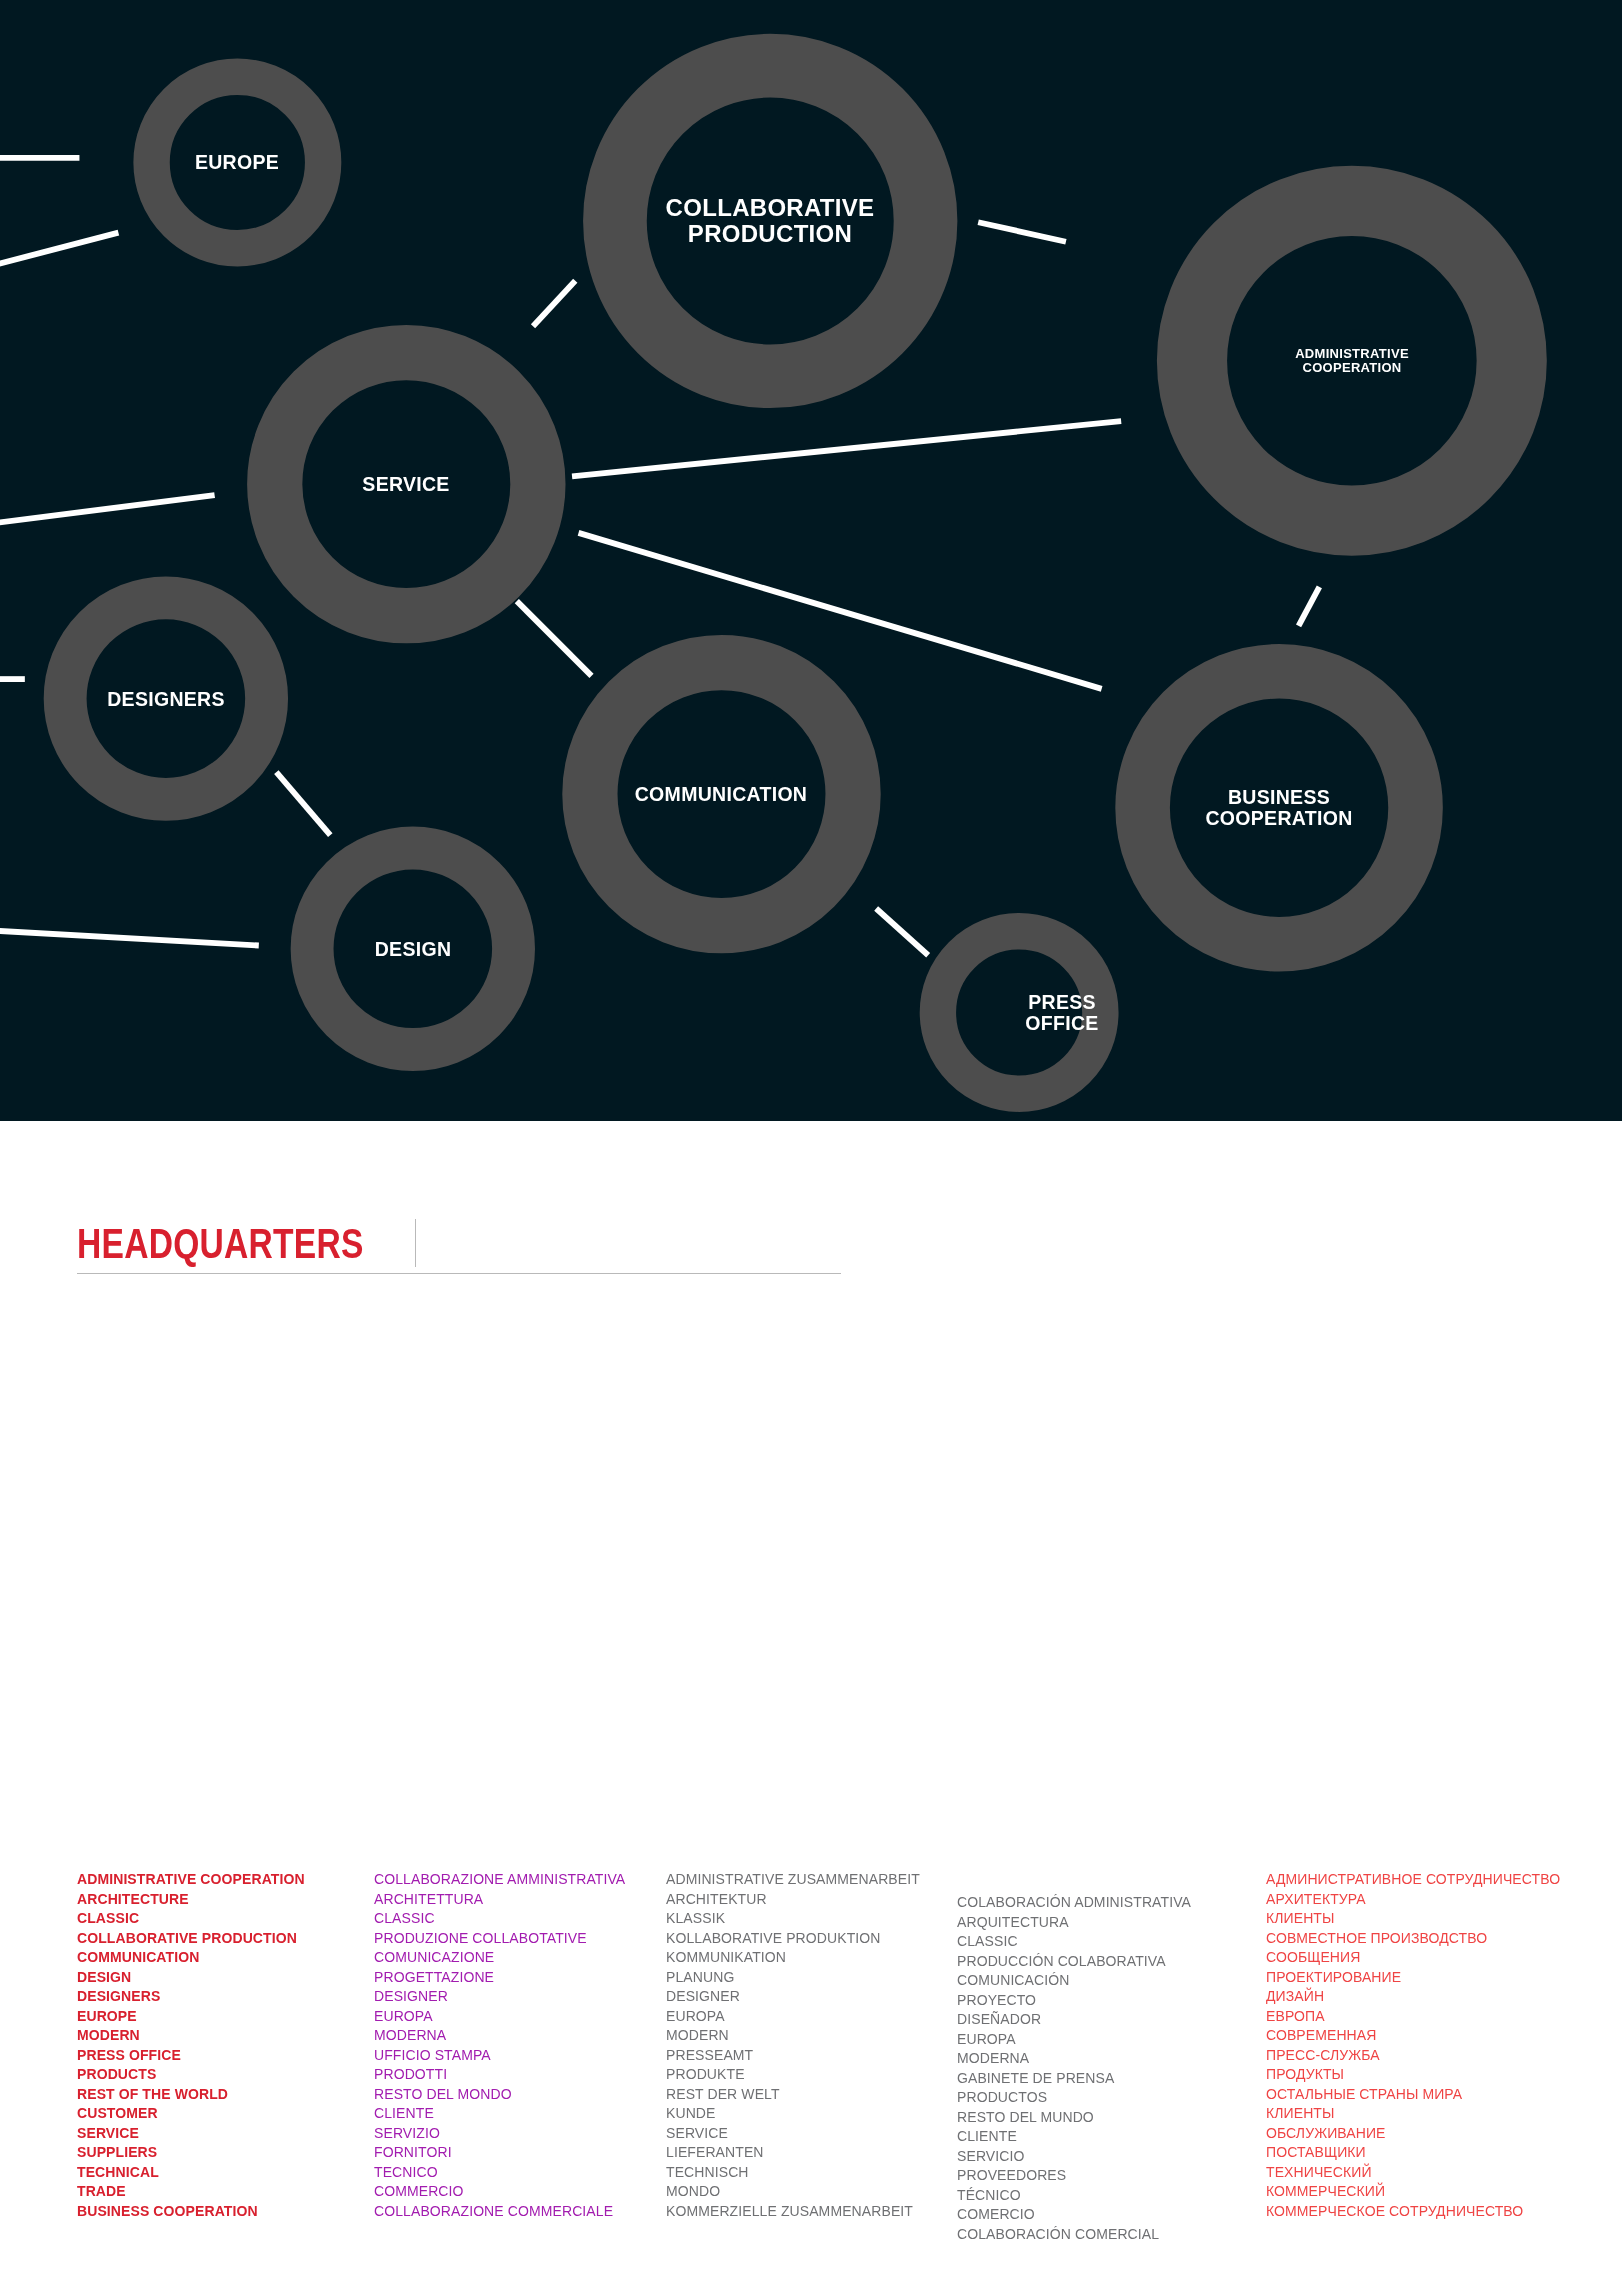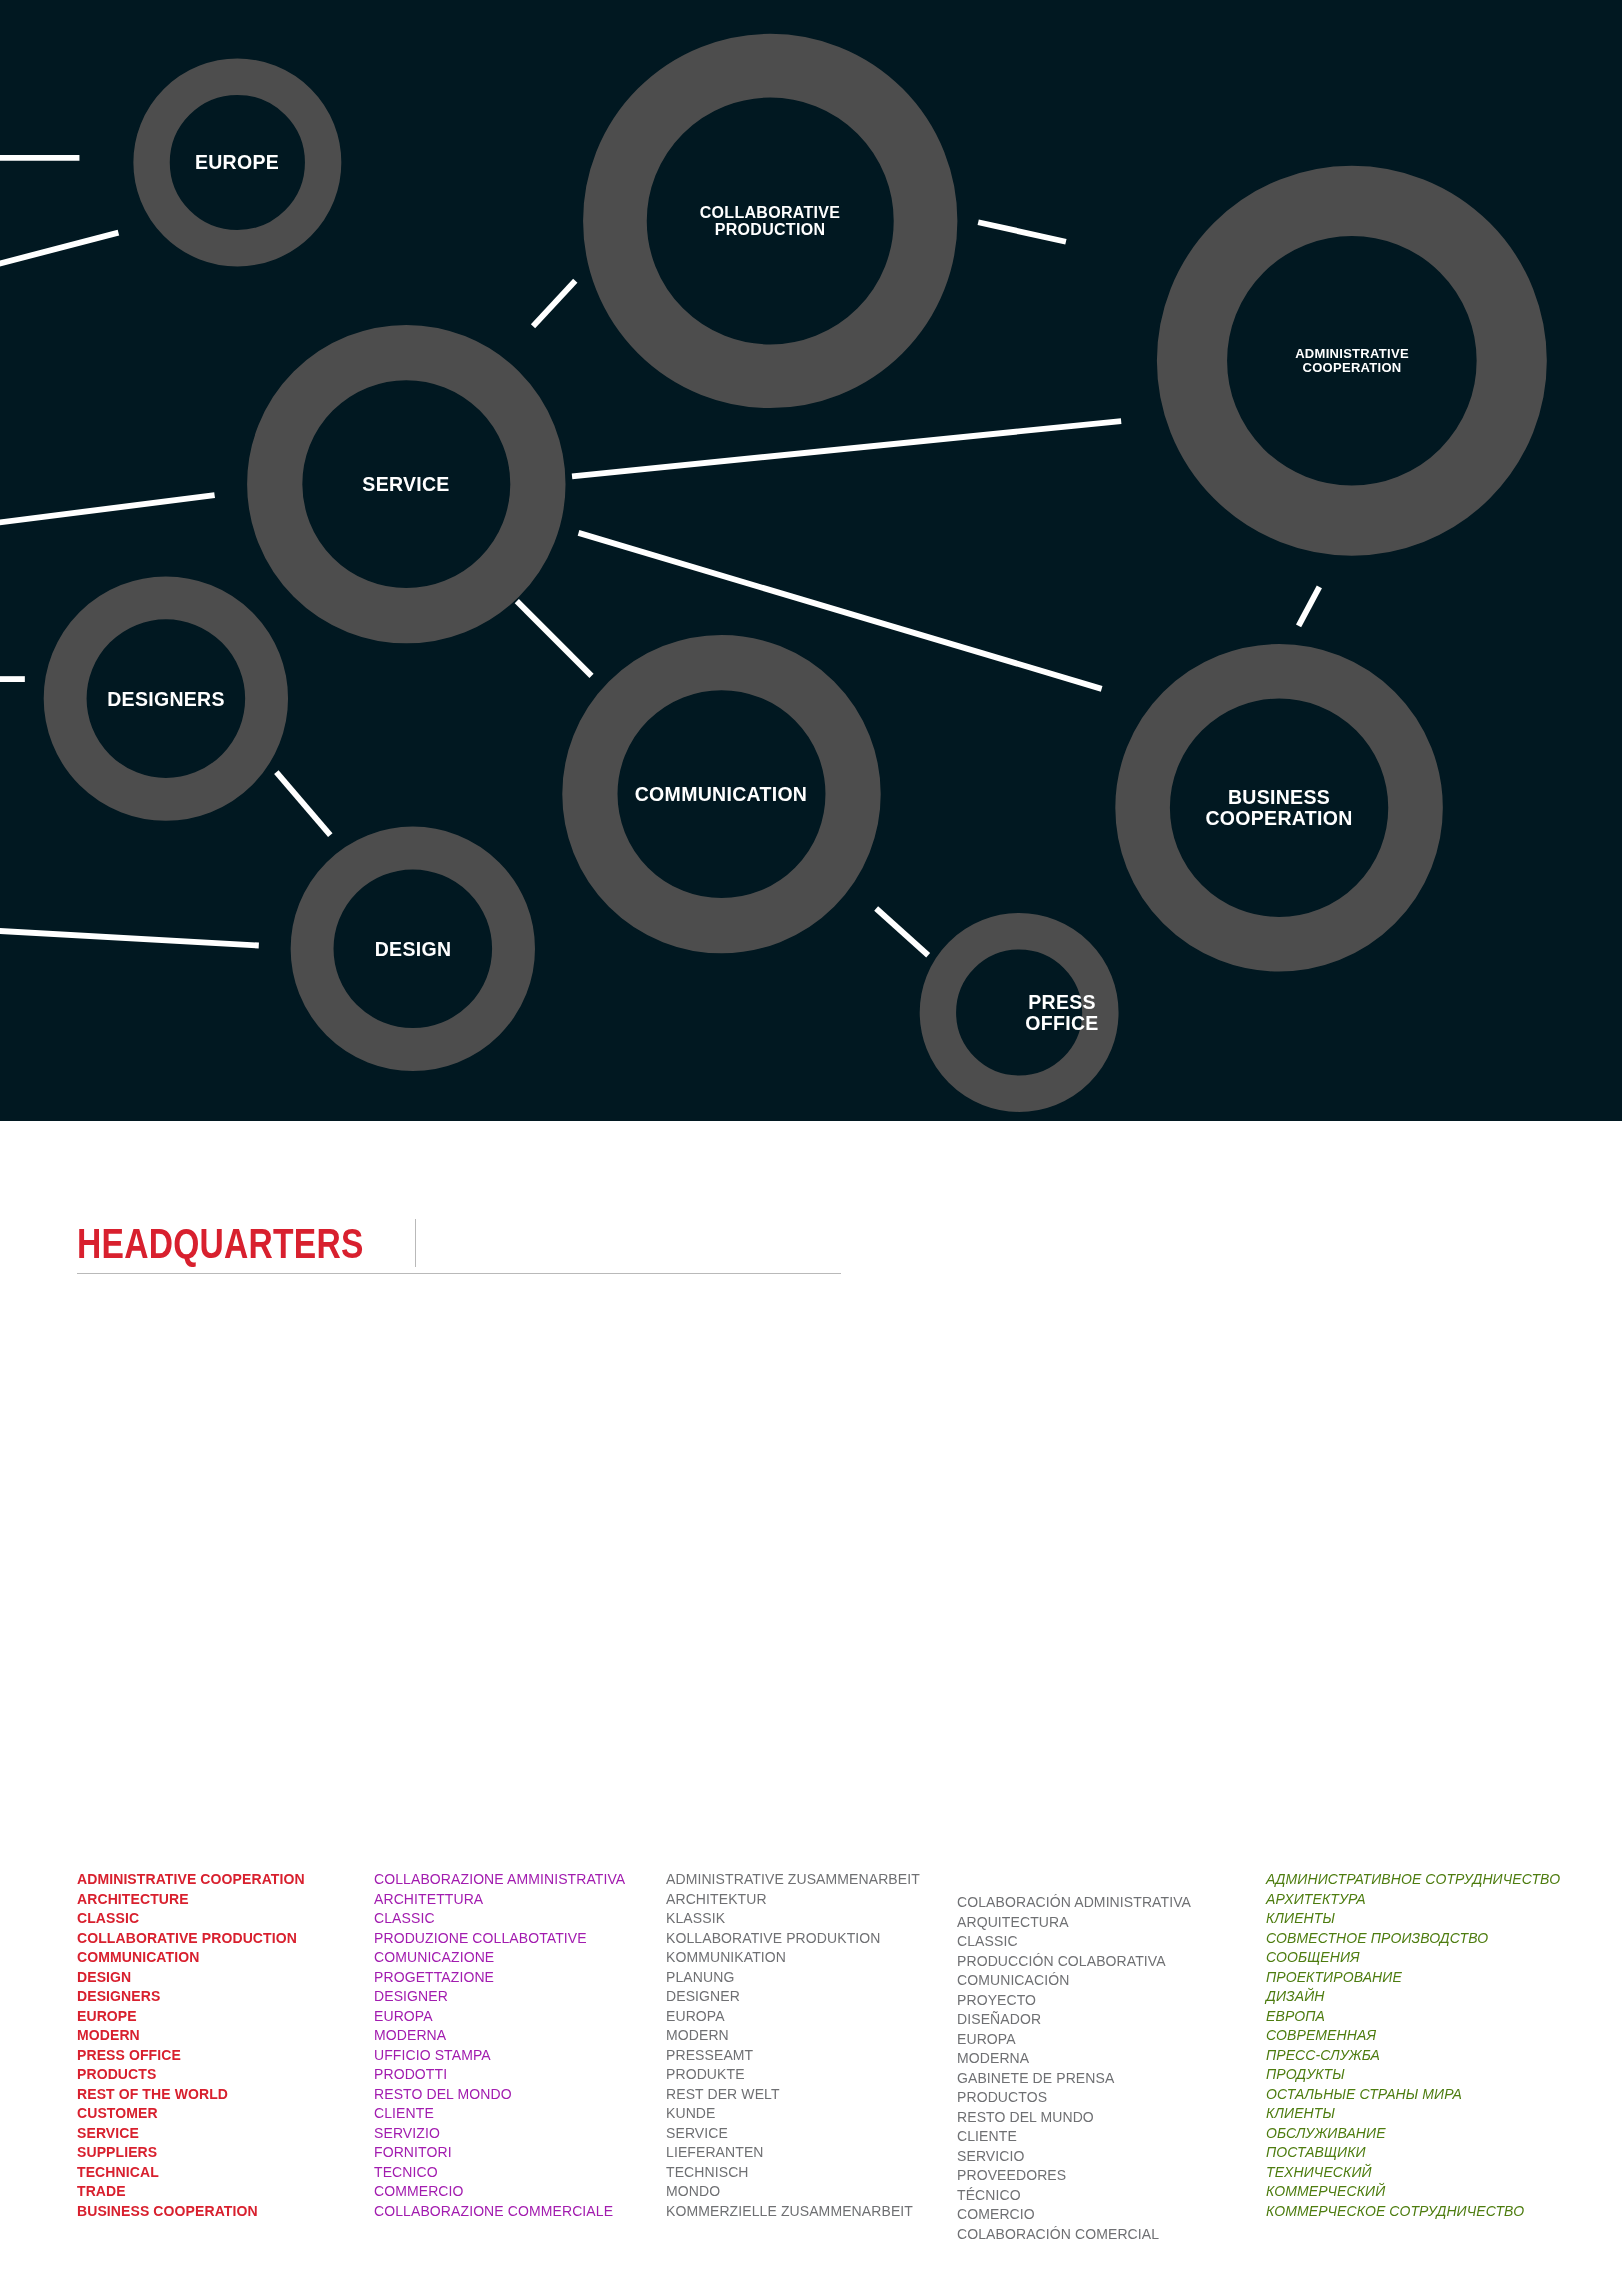--- a/index.html
+++ b/index.html
@@ -80,21 +80,21 @@
     white-space:nowrap;
   }
   .glossary-col.lang-en {
     left:77px;
     color:#D8202E;
     font-weight:bold;
   }
   .glossary-col.lang-it { left:374px; color:#a21caf; }
   .glossary-col.lang-de { left:666px; color:#6f7073; }
   .glossary-col.lang-es { left:957px; color:#6f7073;margin-top:23px; }
-  .glossary-col.lang-ru { left:1266px; color:#4d7c0f;font-style:italic; }
+  .glossary-col.lang-ru { left:1266px; color:#ef4444; }
   .glossary-term { display:block; height:19.5px; }
 </style>
 </head>
 <body>
 
 <div id="network-panel">
   <svg id="network-svg" viewBox="0 0 2497 1725">
     <g id="connector-group">
         <line x1="-10" y1="243" x2="122" y2="243" stroke="#ffffff" stroke-width="9"></line>
         <line x1="-10" y1="408" x2="182" y2="358" stroke="#ffffff" stroke-width="9"></line>
@@ -117,21 +117,21 @@
         <circle cx="625" cy="745" r="202.5" fill="none" stroke="#4d4d4d" stroke-width="85"></circle>
         <circle cx="255" cy="1075" r="155" fill="none" stroke="#4d4d4d" stroke-width="66"></circle>
         <circle cx="1110" cy="1222" r="202.5" fill="none" stroke="#4d4d4d" stroke-width="85"></circle>
         <circle cx="1968" cy="1243" r="210" fill="none" stroke="#4d4d4d" stroke-width="84"></circle>
         <circle cx="635" cy="1460" r="155" fill="none" stroke="#4d4d4d" stroke-width="66"></circle>
         <circle cx="1568" cy="1558" r="125" fill="none" stroke="#4d4d4d" stroke-width="56"></circle>
       </g>
   </svg>
   <div id="label-layer">
       <div class="node-label" style="left: 237px; top: 162px; font-size: 19.5px;">EUROPE</div>
-      <div class="node-label" style="left: 770px; top: 221px; font-size: 16px;">COLLABORATIVE
+      <div class="node-label" style="left: 770px; top: 221px; font-size: 24px;">COLLABORATIVE
 PRODUCTION</div>
       <div class="node-label" style="left: 1352px; top: 361px; font-size: 13px;">ADMINISTRATIVE
 COOPERATION</div>
       <div class="node-label" style="left: 406px; top: 484px; font-size: 19.5px;">SERVICE</div>
       <div class="node-label" style="left: 166px; top: 699px; font-size: 19.5px;">DESIGNERS</div>
       <div class="node-label" style="left: 721px; top: 794px; font-size: 19.5px;">COMMUNICATION</div>
       <div class="node-label" style="left: 1279px; top: 808px; font-size: 19.5px;">BUSINESS
 COOPERATION</div>
       <div class="node-label" style="left: 413px; top: 949px; font-size: 19.5px;">DESIGN</div>
       <div class="node-label" style="left: 1019px; top: 1013px; font-size: 19.5px; margin-left: 43px;">PRESS

